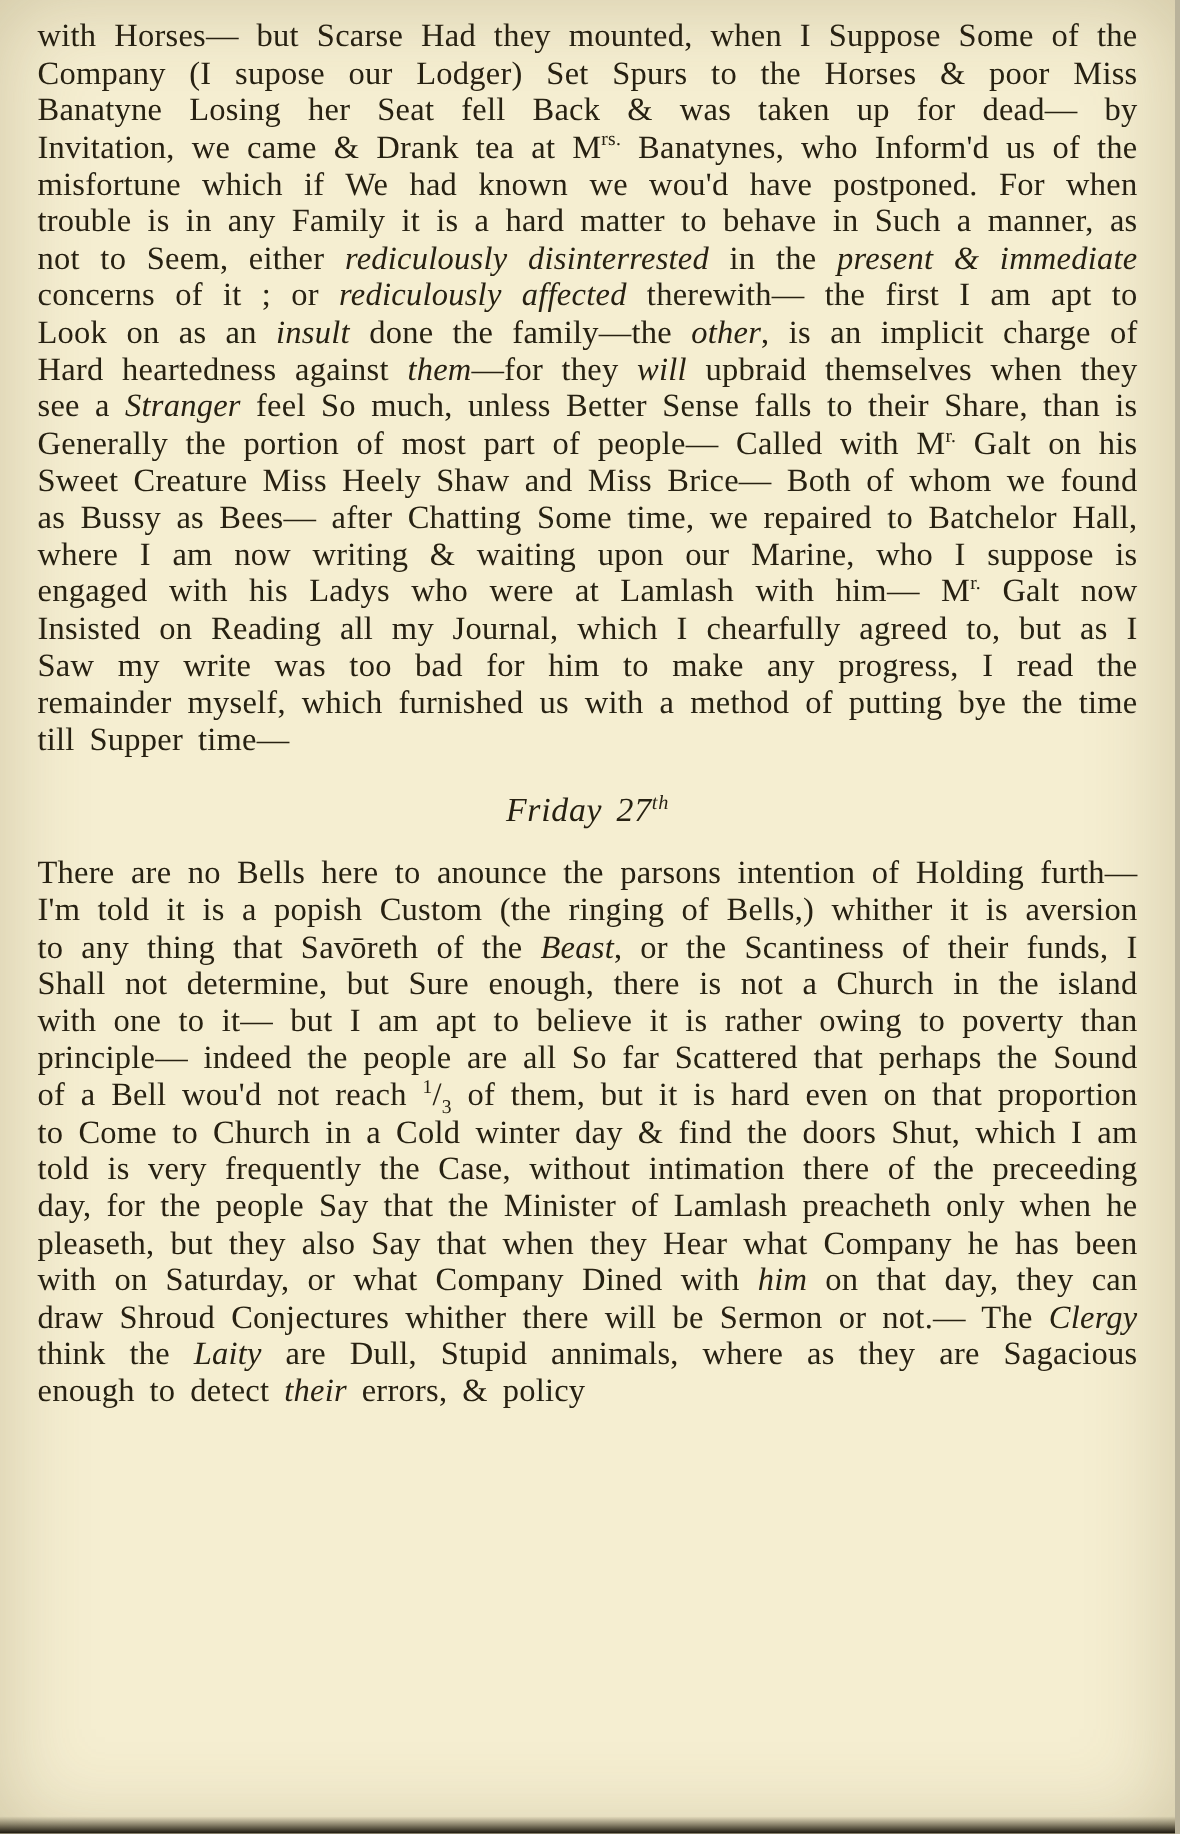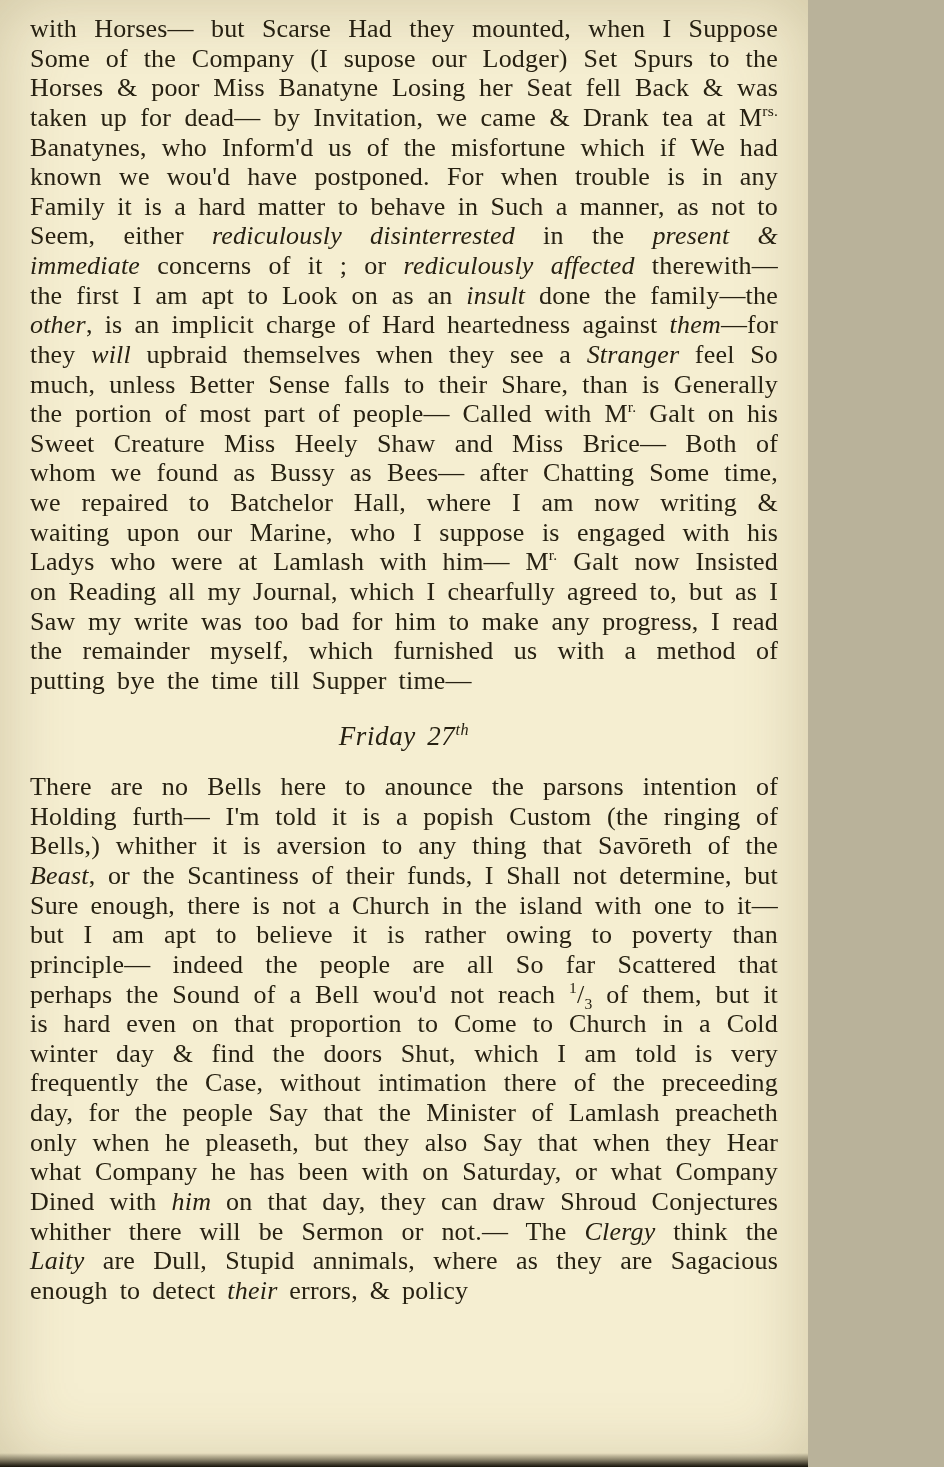--- a/index.html
+++ b/index.html
@@ -2,21 +2,21 @@
 <html style="--paper: #f5eed1; --ink: #272112;"><head>
 <meta charset="utf-8">
 <style>
   html, body {
     margin: 0;
     padding: 0;
     background: #b9b29a;
   }
   .page {
     position: relative;
-    width: 808px;
+    width: 940px;
     height: 1467px;
     box-sizing: border-box;
     margin: 0;
     padding: 14px 30px 0 30px;
     background: var(--paper, #f5eed1);
     color: var(--ink, #272112);
     font-family: "Liberation Serif", serif;
     font-size: 26px;
     line-height: 1.14;
     text-align: justify;

